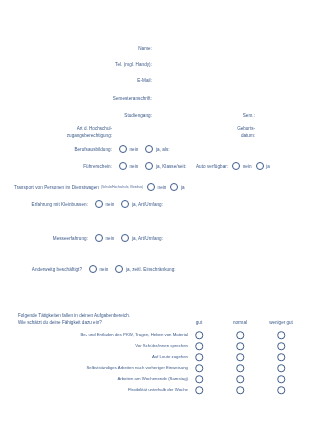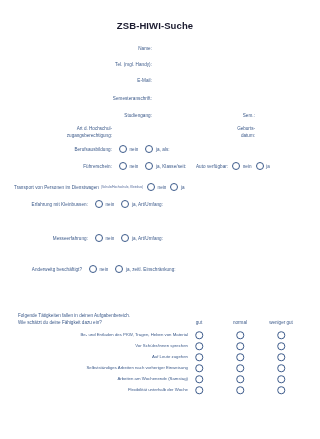--- a/index.html
+++ b/index.html
@@ -120,21 +120,20 @@
   .mcell {
     position: absolute;
     transform: translate(-50%, -50%);
   }
 </style>
 </head>
 <body>
 
 <div class="page">
 
-  <div class="title">ZSB-HIWI-Suche</div>
 
   <div class="row" style="left:0; top:46px; width:152px; justify-content:flex-end;">
     <span class="lbl">Name:</span>
   </div>
 
   <div class="row" style="left:0; top:62px; width:152px; justify-content:flex-end;">
     <span class="lbl">Tel. (mgl. Handy):</span>
   </div>
 
   <div class="row" style="left:0; top:78px; width:152px; justify-content:flex-end;">

